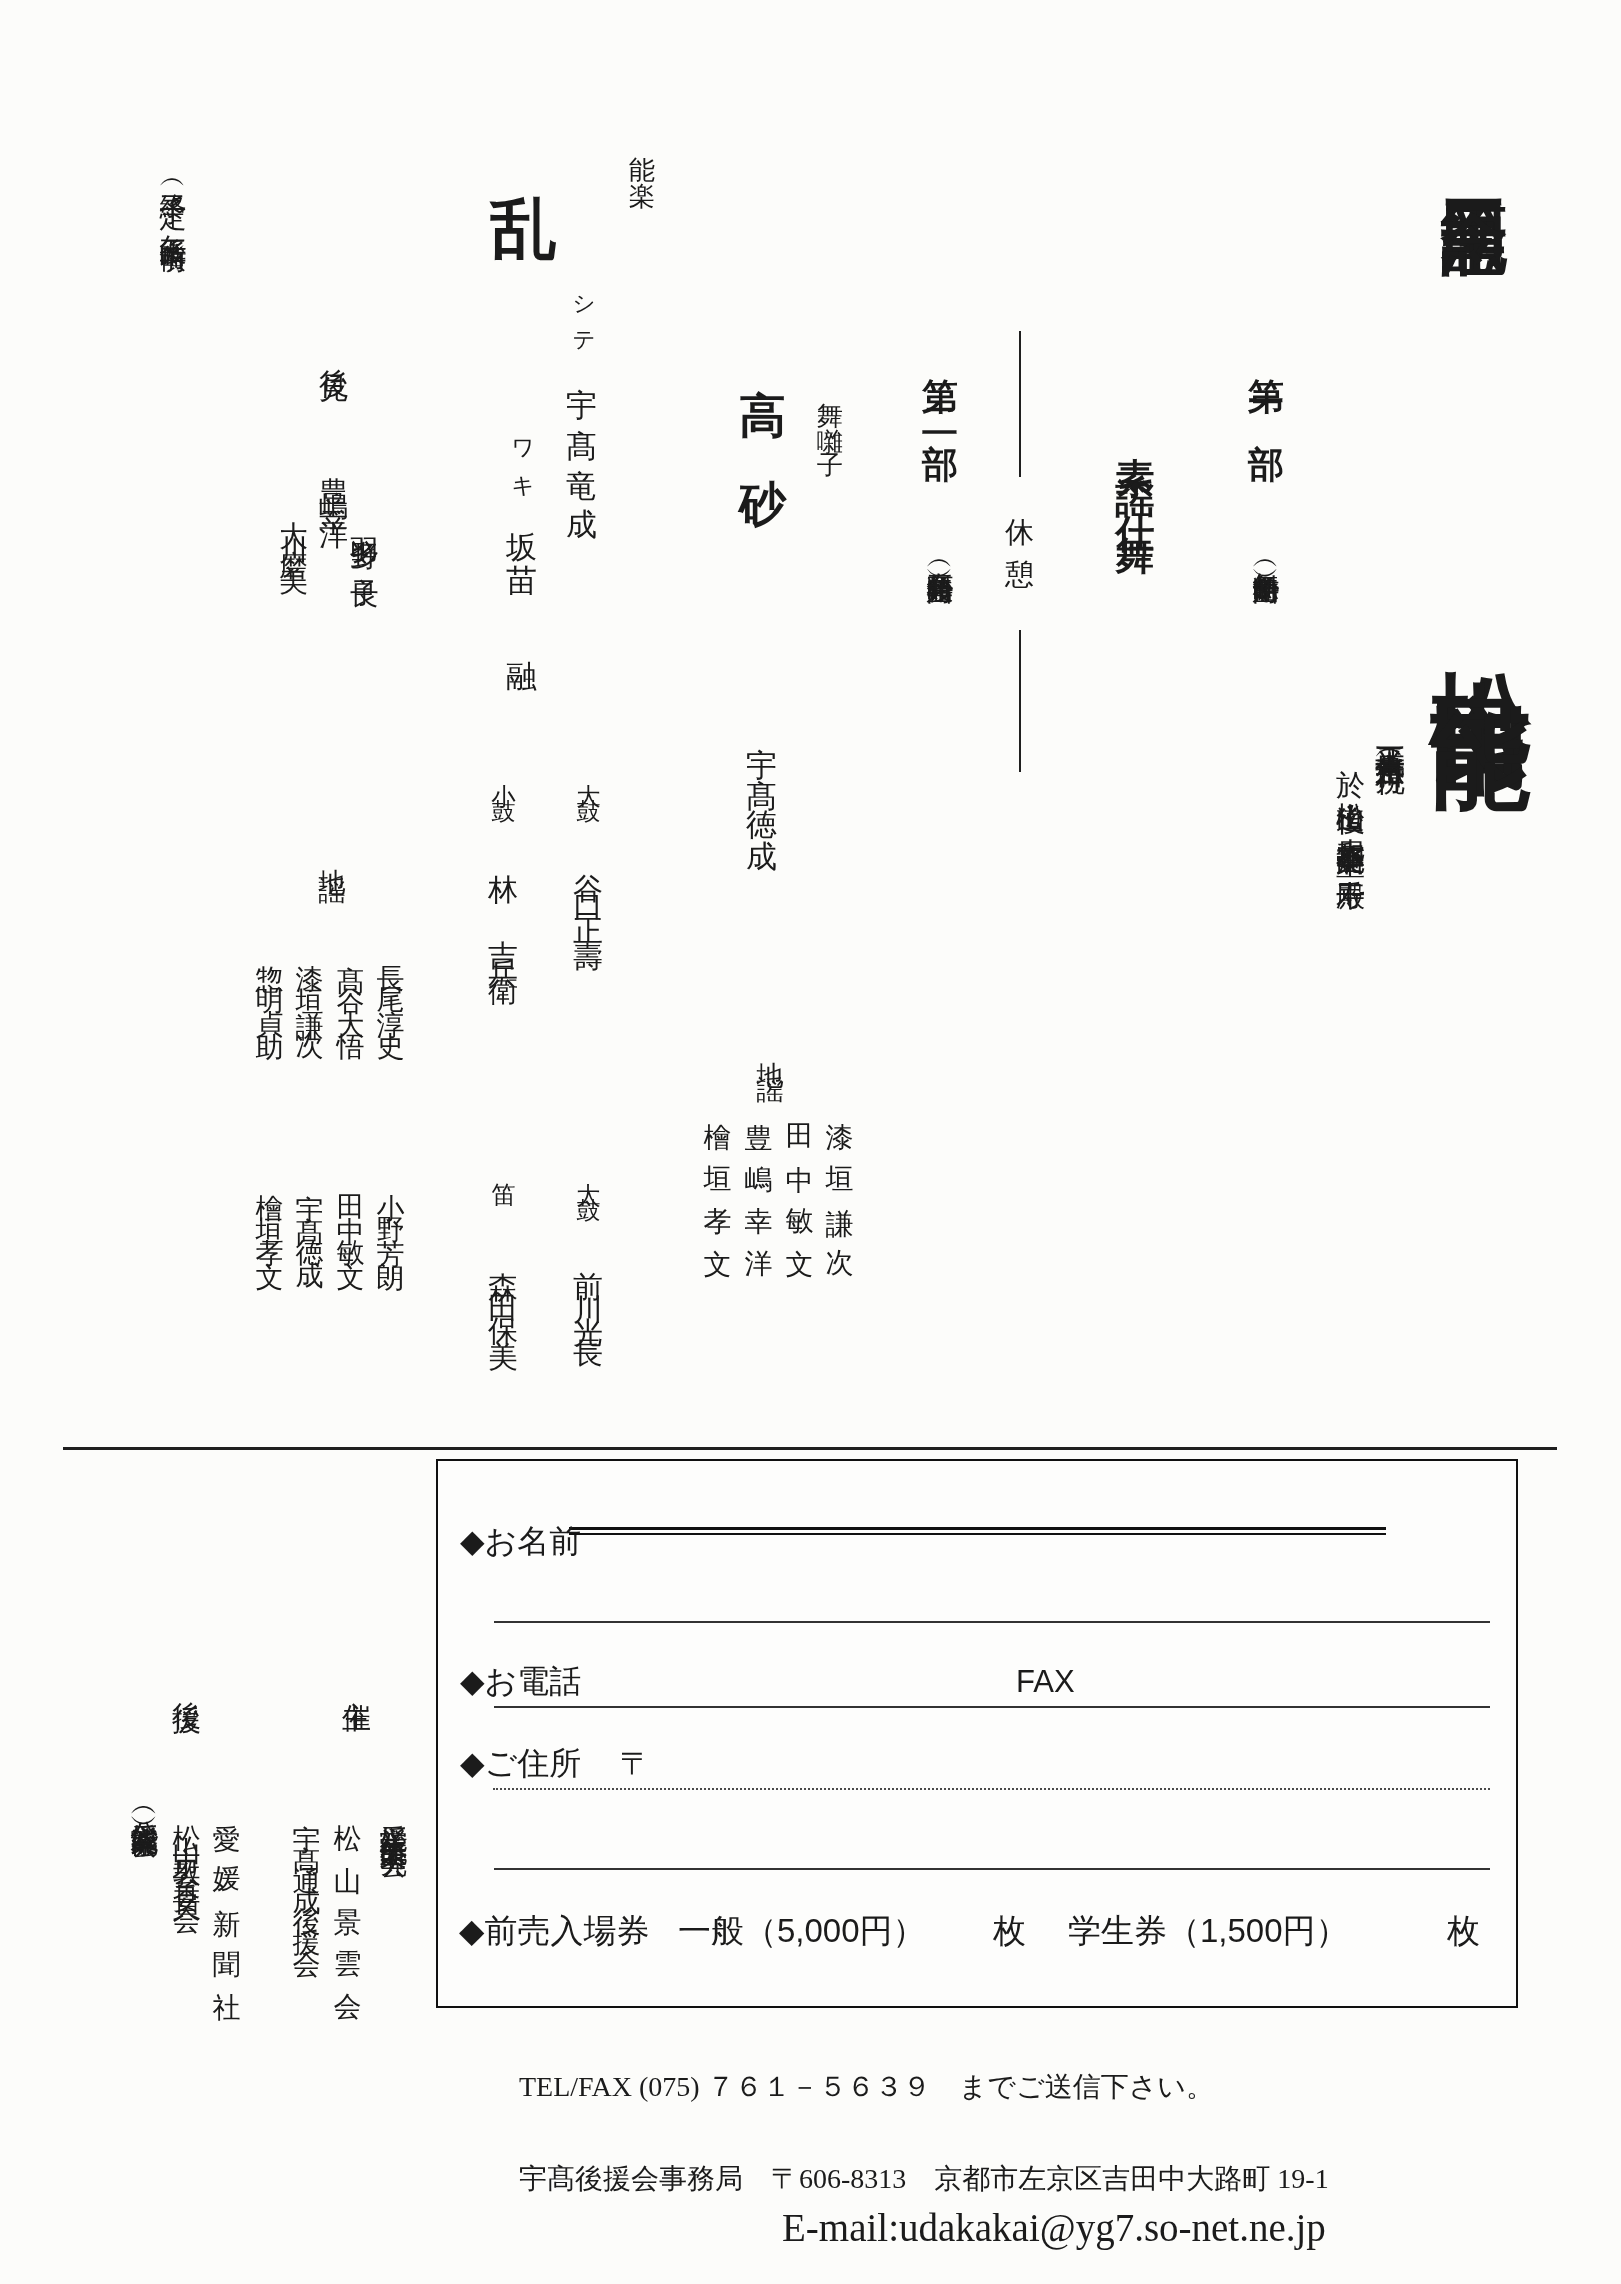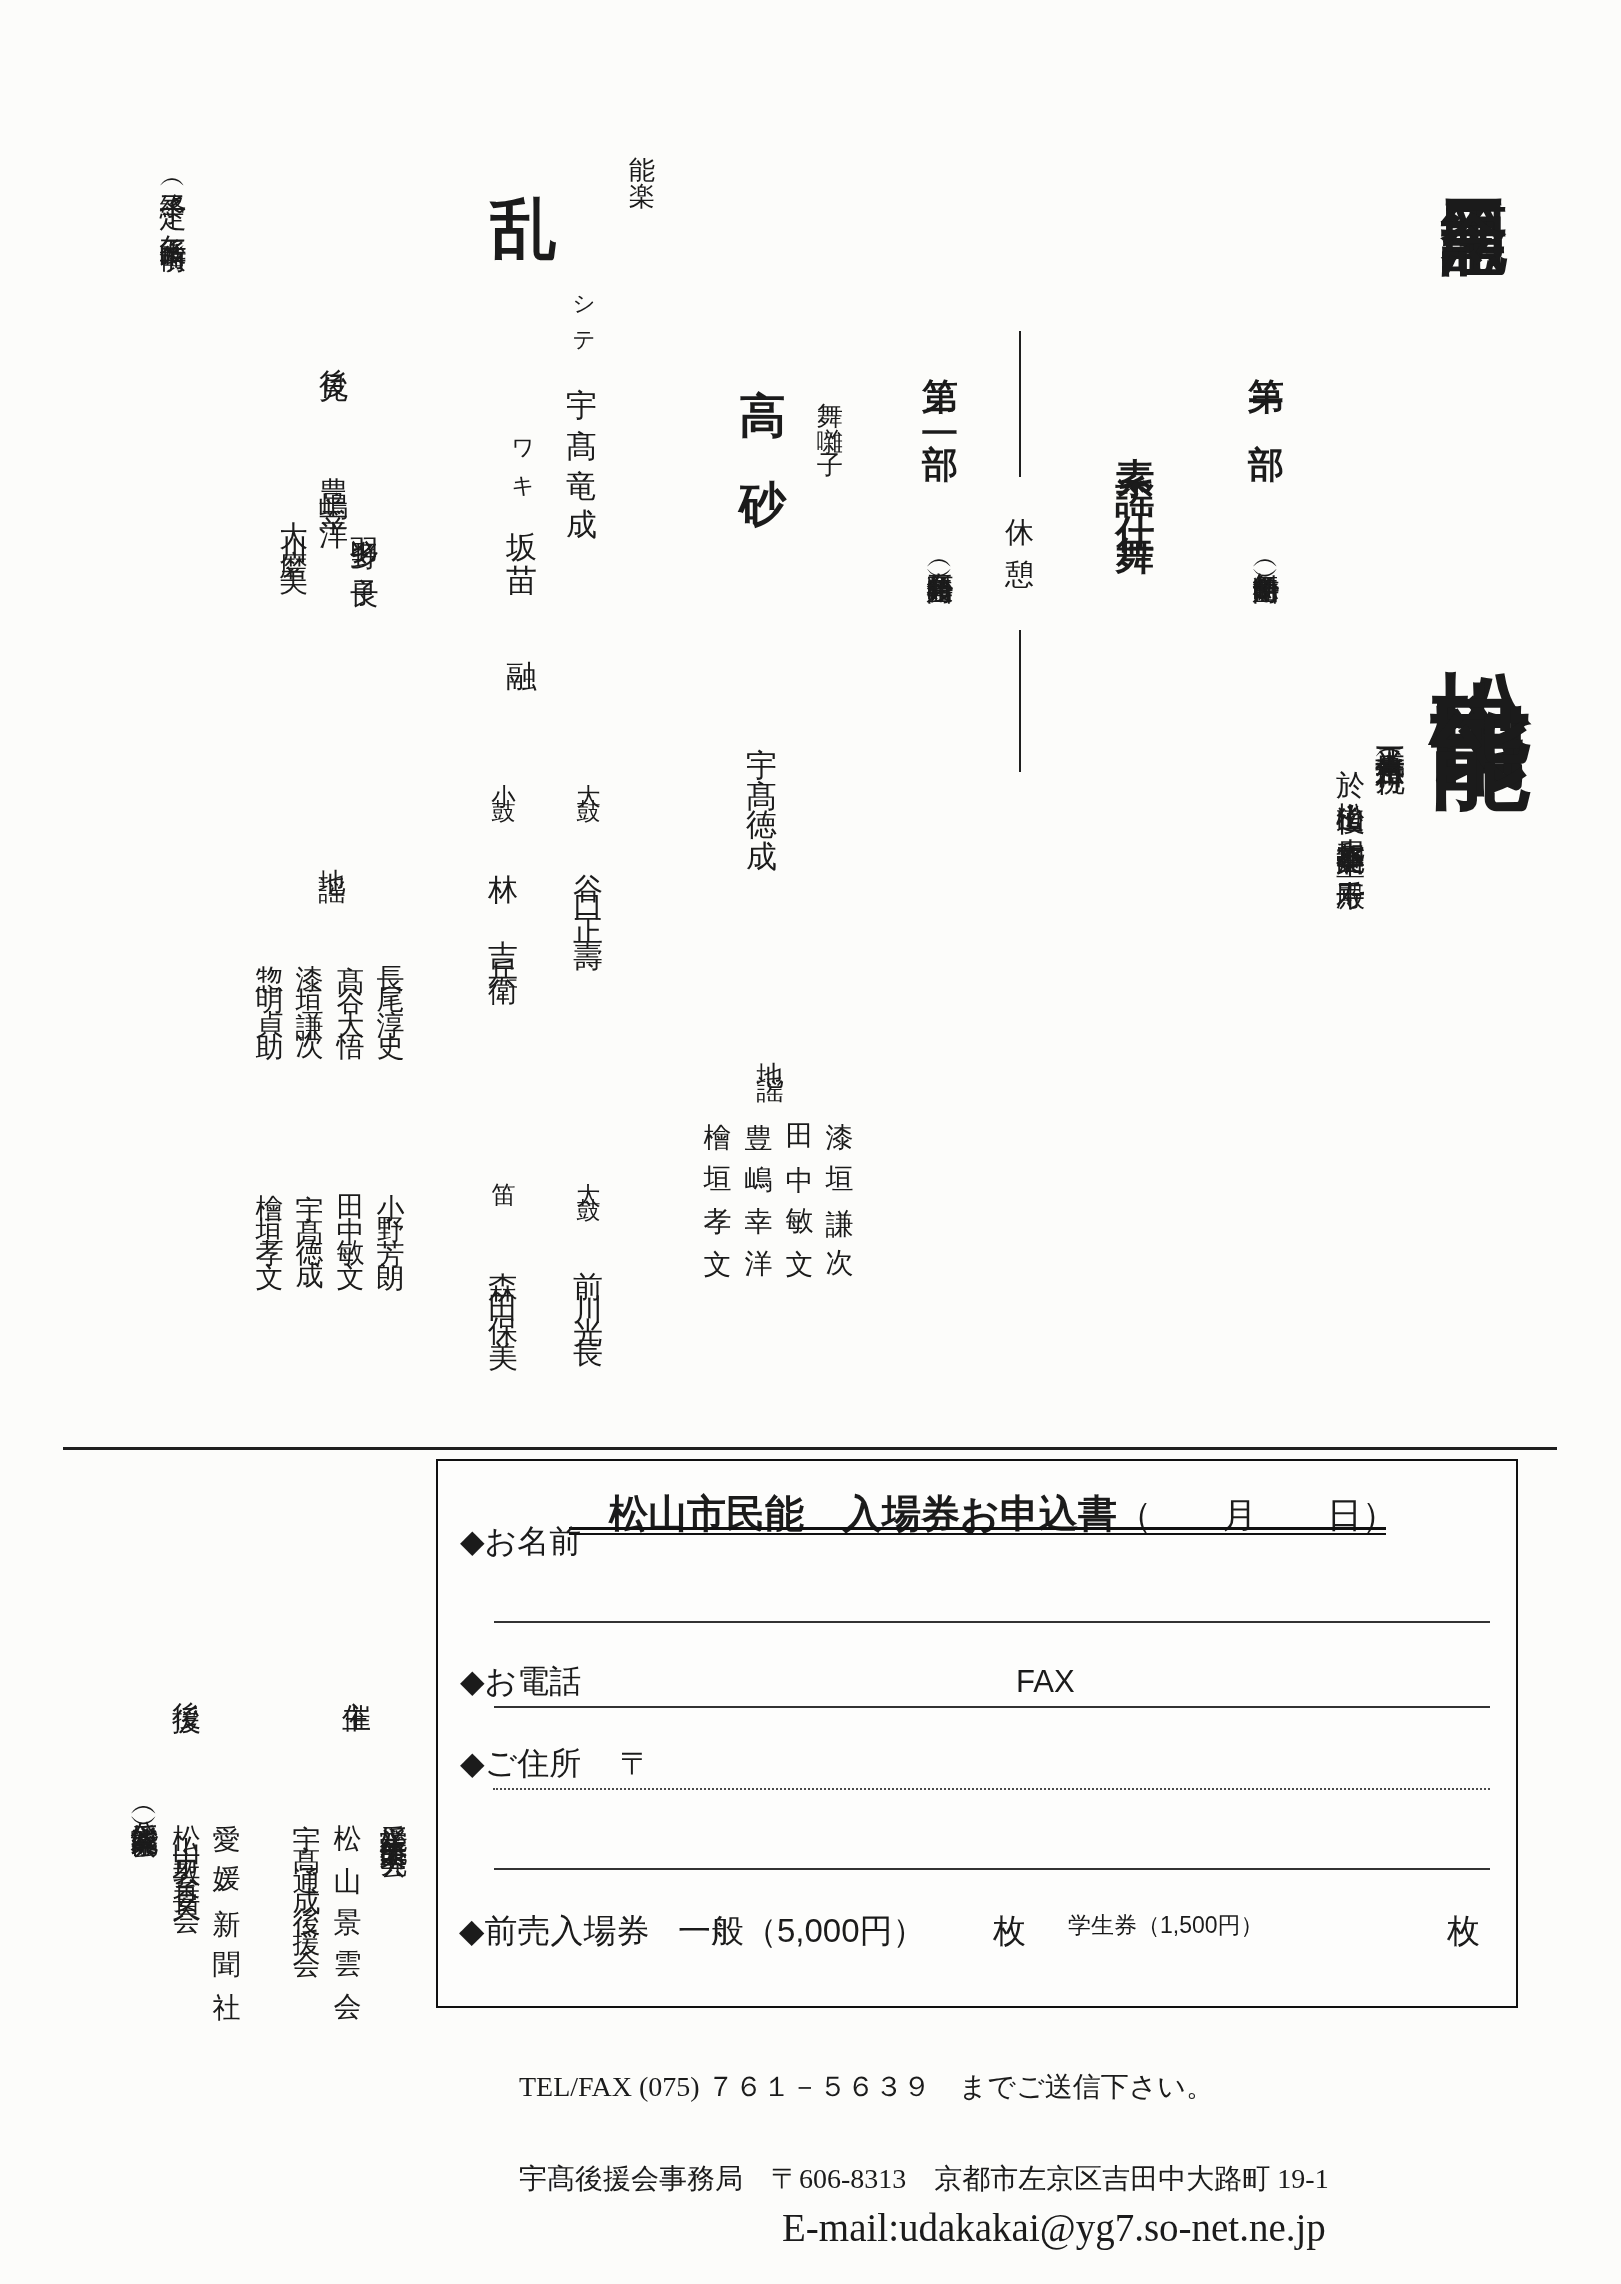--- a/index.html
+++ b/index.html
@@ -82,41 +82,38 @@
   <div class="v" style="left:336px; top:1172px; font-size:28px; letter-spacing:0.8em;">田中敏文</div>
   <div class="v" style="left:295px; top:1172px; font-size:28px; letter-spacing:0.8em;">宇髙徳成</div>
   <div class="v" style="left:255px; top:1172px; font-size:28px; letter-spacing:0.8em;">檜垣孝文</div>
 
   <div class="v" style="left:159px; top:170px; font-size:27px; letter-spacing:0.1em;">（終了予定　午後五時前頃）</div>
 
   <div class="rule" style="left:63px; top:1447px; width:1494px; height:2.9px;"></div>
 
   <div class="formbox"></div>
 
-  <div class="h sans" style="left:609px; top:1494px; font-size:39px; font-weight:700;">
-    <span>松山市民能　入場券お申込書</span><span style="font-weight:400; font-size:35px;">（　　月　　日）</span>
-  </div>
   <div class="dbl" style="left:569px; top:1527px; width:817px;"></div>
 
   <div class="h sans" style="left:460px; top:1525px; font-size:32px;">◆お名前</div>
   <div class="rule" style="left:494px; top:1621px; width:996px; height:2px; background:#333;"></div>
 
   <div class="h sans" style="left:460px; top:1665px; font-size:32px;">◆お電話</div>
   <div class="h sans" style="left:1016px; top:1666px; font-size:31px;">FAX</div>
   <div class="rule" style="left:494px; top:1706px; width:996px; height:2px; background:#333;"></div>
 
   <div class="h sans" style="left:460px; top:1747px; font-size:32px;">◆ご住所</div>
   <div class="h sans" style="left:620px; top:1748px; font-size:31px;">〒</div>
   <div class="dotted" style="left:493px; top:1788px; width:997px;"></div>
   <div class="rule" style="left:494px; top:1868px; width:996px; height:2px; background:#333;"></div>
 
   <div class="h sans" style="left:459px; top:1914px; font-size:33px; font-weight:500;">◆前売入場券</div>
   <div class="h sans" style="left:678px; top:1914px; font-size:33px; font-weight:500;">一般（5,000円）</div>
   <div class="h sans" style="left:993px; top:1914px; font-size:33px; font-weight:500;">枚</div>
-  <div class="h sans" style="left:1068px; top:1914px; font-size:23px; font-weight:500;">学生券（1,500円）</div>
+  <div class="h sans" style="left:1068px; top:1914px; font-size:33px; font-weight:500;">学生券（1,500円）</div>
   <div class="h sans" style="left:1447px; top:1914px; font-size:33px; font-weight:500;">枚</div>
 
   <div class="h" style="left:519px; top:2073px; font-size:28px;text-align:center;">TEL/FAX (075) ７６１－５６３９　までご送信下さい。</div>
   <div class="h" style="left:519px; top:2165px; font-size:28px;">宇髙後援会事務局　〒606-8313　京都市左京区吉田中大路町 19-1</div>
   <div class="h" style="left:782px; top:2208px; font-size:39px;">E-mail:udakakai@yg7.so-net.ne.jp</div>
 
   <div class="v" style="left:342px; top:1678px; font-size:29px; letter-spacing:0.15em;">主催</div>
   <div class="v" style="left:379px; top:1802px; font-size:28px; letter-spacing:0.12em;">愛媛学生能楽研究会</div>
   <div class="v" style="left:333px; top:1802px; font-size:28px; letter-spacing:1.5em;">松山景雲会</div>
   <div class="v" style="left:292px; top:1802px; font-size:28px; letter-spacing:0.75em;">宇髙通成後援会</div>

